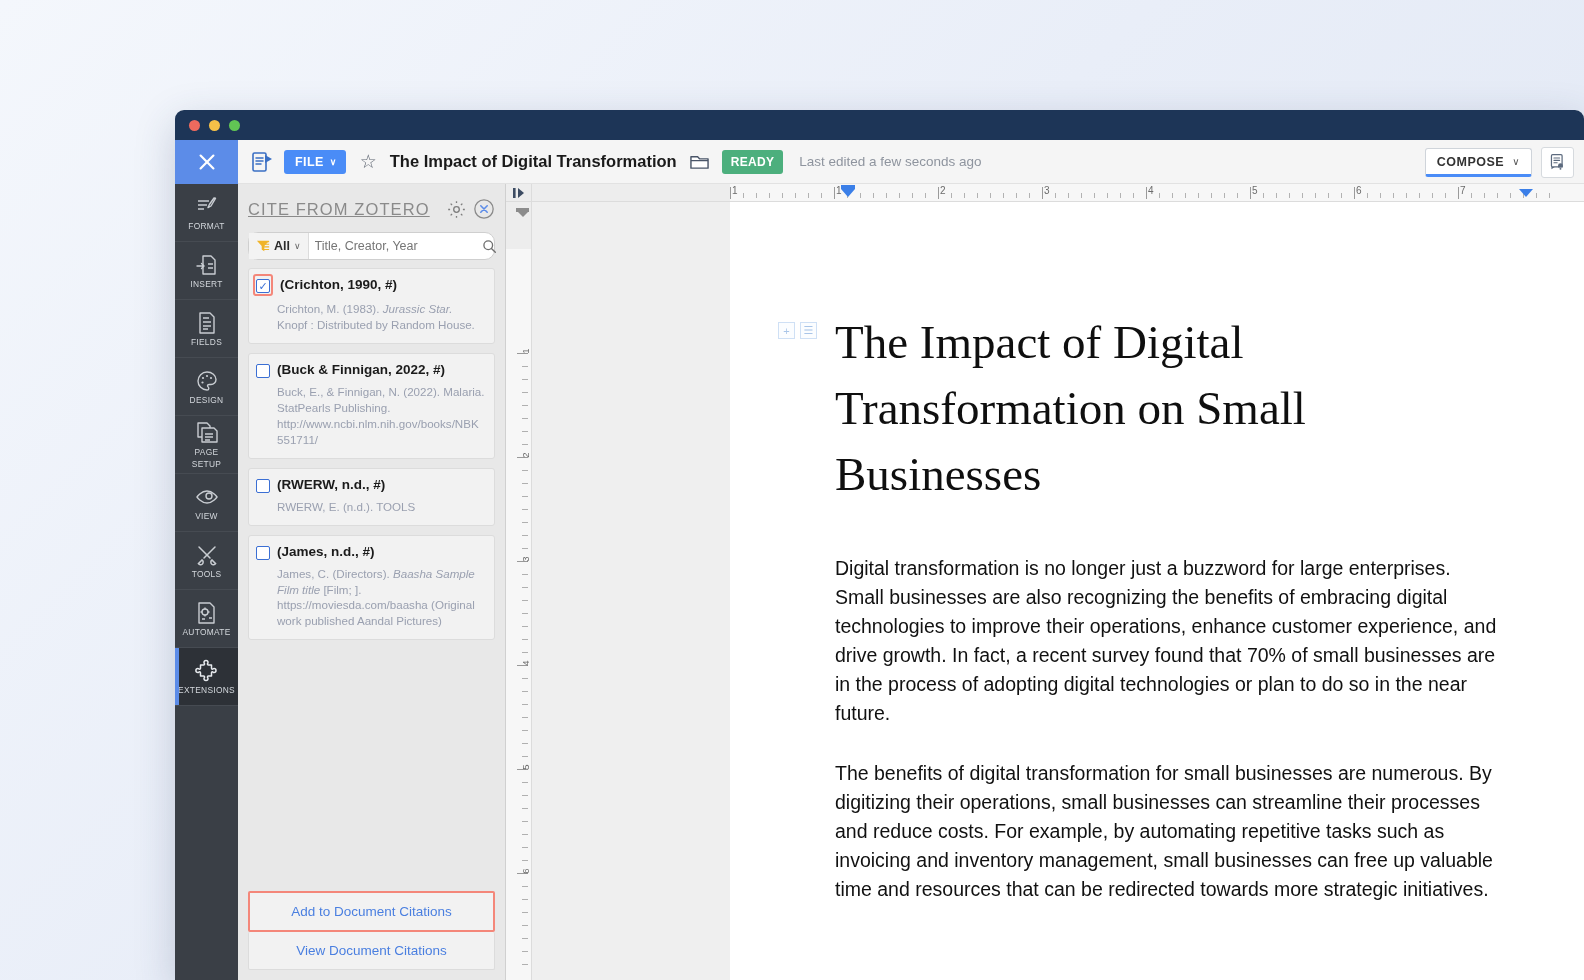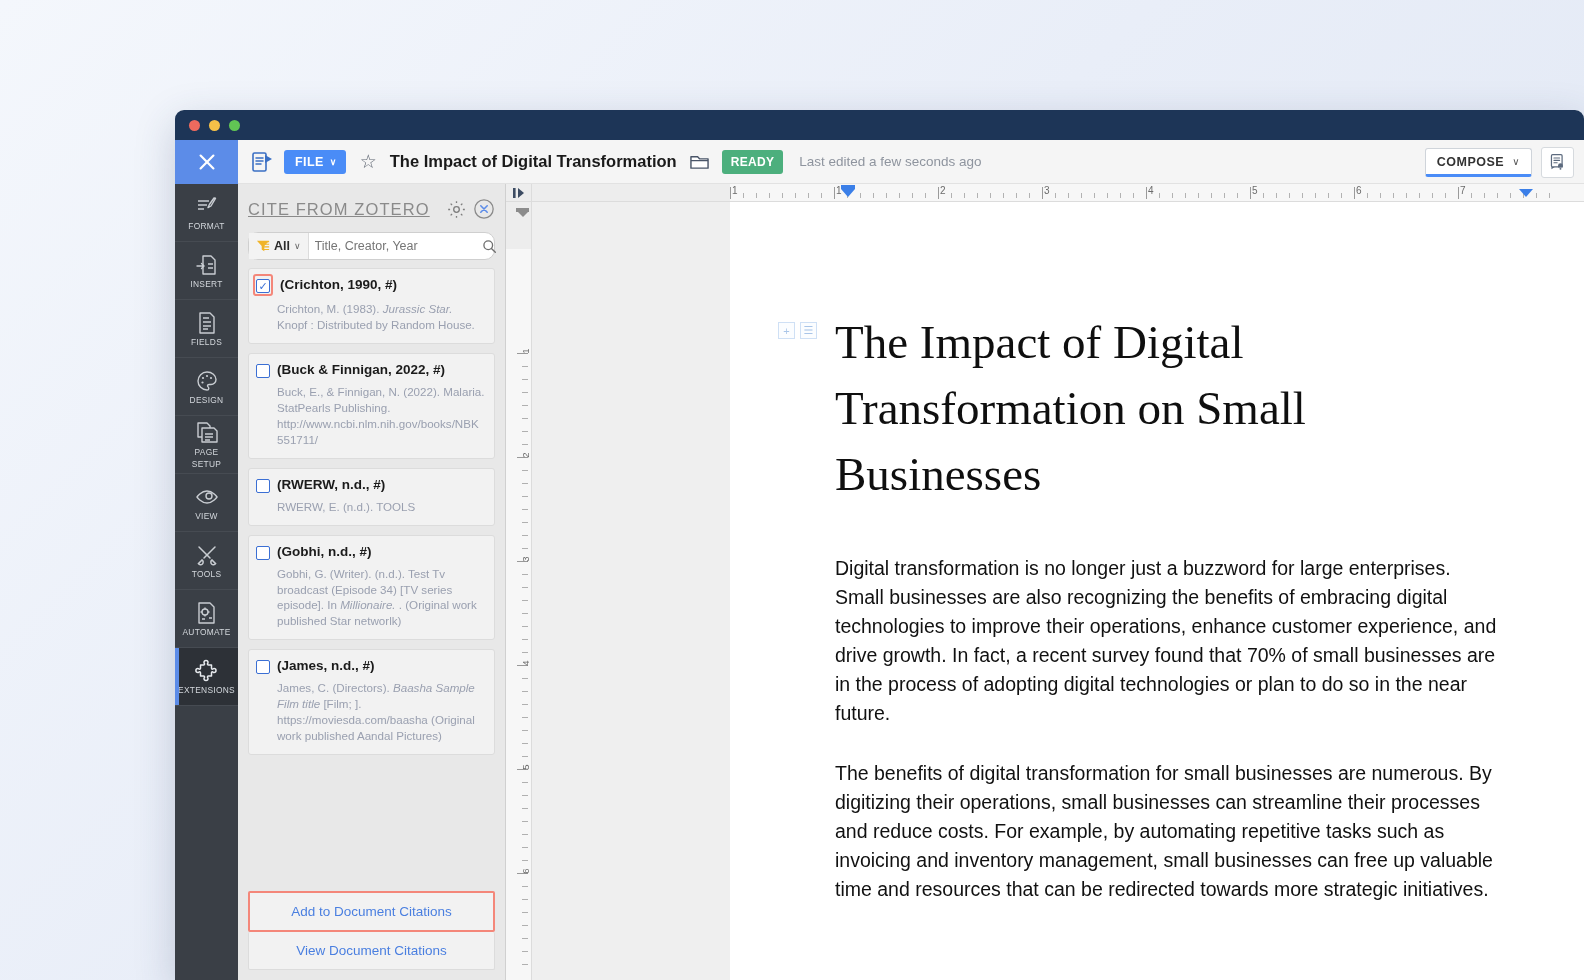--- a/index.html
+++ b/index.html
@@ -437,27 +437,20 @@
         </div>
 
         <div class="zcard">
           <div class="zcard-top">
             <span class="zcb"></span>
             <span class="zcite-label">(RWERW, n.d., #)</span>
           </div>
           <div class="zcite-ref"><span>RWERW, E. (n.d.). TOOLS</span><i></i><span></span></div>
         </div>
 
-        <div class="zcard">
-          <div class="zcard-top">
-            <span class="zcb"></span>
-            <span class="zcite-label">(Gobhi, n.d., #)</span>
-          </div>
-          <div class="zcite-ref"><span>Gobhi, G. (Writer). (n.d.). Test Tv broadcast (Episode 34) [TV series episode]. In </span><i>Millionaire.</i><span> . (Original work published Star networlk)</span></div>
-        </div>
 
         <div class="zcard">
           <div class="zcard-top">
             <span class="zcb"></span>
             <span class="zcite-label">(James, n.d., #)</span>
           </div>
           <div class="zcite-ref"><span>James, C. (Directors). </span><i>Baasha Sample Film title</i><span> [Film; ]. https://moviesda.com/baasha (Original work published Aandal Pictures)</span></div>
         </div>
 
       </div>

